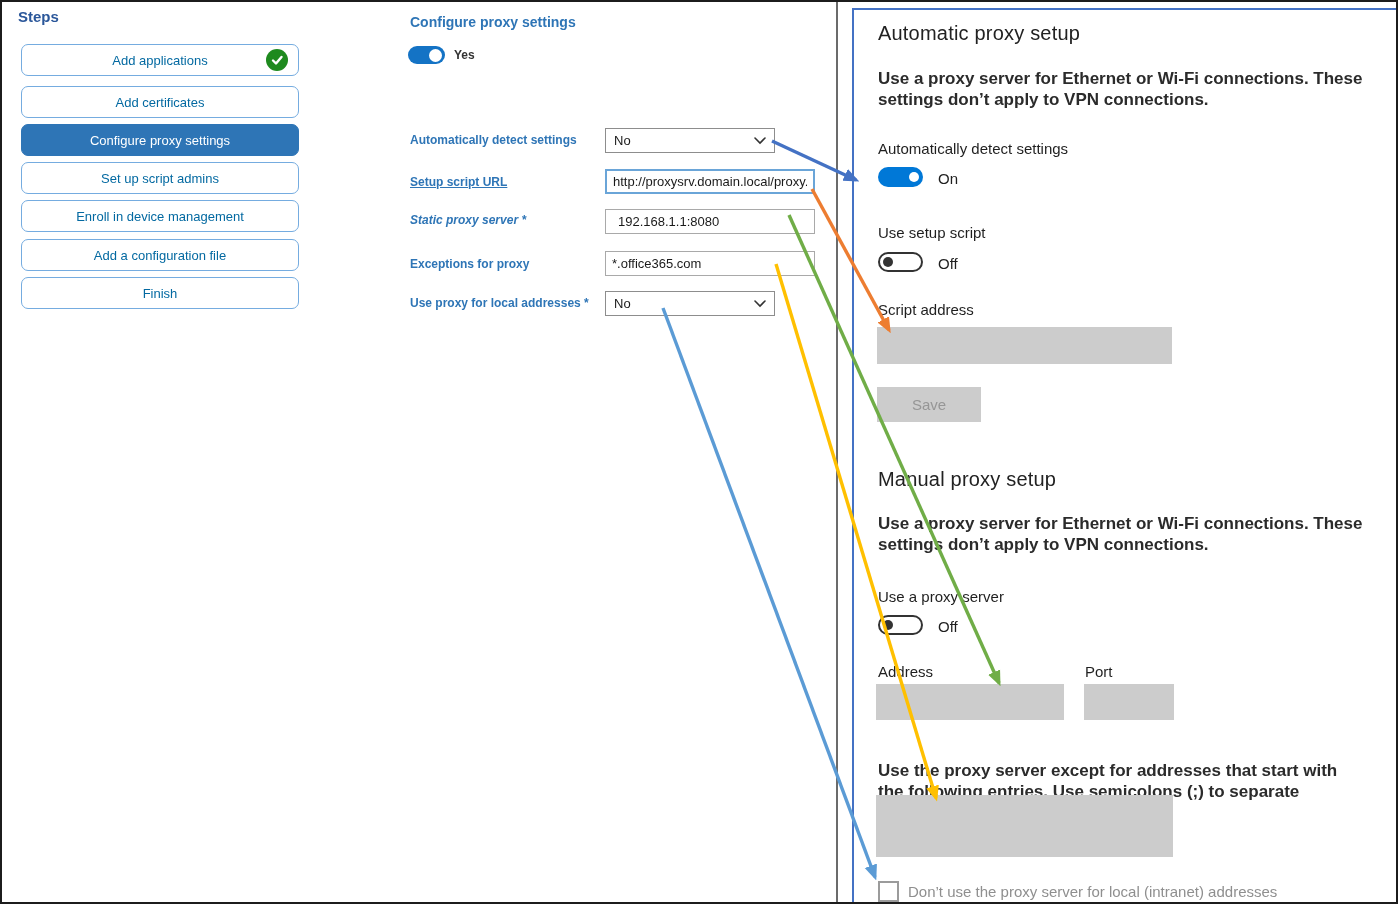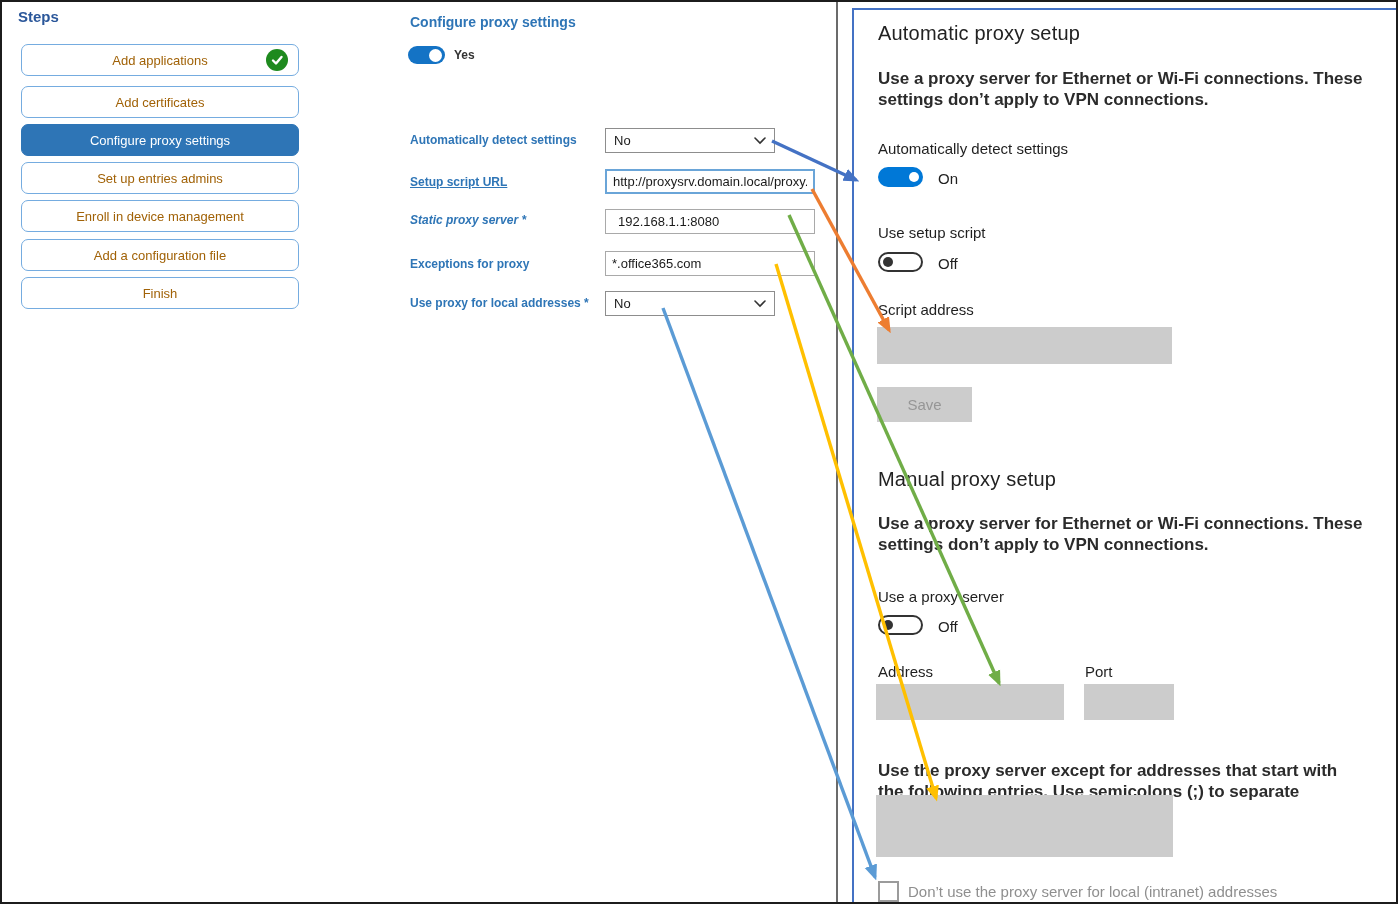--- a/index.html
+++ b/index.html
@@ -10,21 +10,21 @@
   }
   .frame { position:absolute; inset:0; border:2px solid #1c1c1c; pointer-events:none; z-index:60; }
   .abs { position:absolute; }
 
   
   .steps-title { left:18px; top:8px; font-size:15px; font-weight:bold; color:#2b579a; }
   .step-btn {
     left:21px; width:278px; height:32px; background:#fff;
     border:1px solid #75ace0; border-radius:7px;
     display:flex; align-items:center; justify-content:center;
-    font-size:13px; color:#a16207; cursor:pointer;
+    font-size:13px; color:#0369a1; cursor:pointer;
   }
   .step-btn.selected { background:#2e75b6; color:#ffffff; border-color:#2e75b6; }
   .check-badge {
     position:absolute; right:10px; top:50%; transform:translateY(-50%);
     width:22px; height:22px; border-radius:50%; background:#1e8a1e;
     display:flex; align-items:center; justify-content:center;
   }
 
   
   .form-title { left:410px; top:14px; font-size:14px; font-weight:bold; color:#2e75b6; }
@@ -62,21 +62,21 @@
   .toggle-lg.on .knob {
     position:absolute; right:4px; top:5px; width:10px; height:10px; border-radius:50%; background:#fff;
   }
   .toggle-lg.off { background:#fff; border:2px solid #333; }
   .toggle-lg.off .knob {
     position:absolute; left:3px; top:3px; width:10px; height:10px; border-radius:50%; background:#333;
   }
   .toggle-state { font-size:15px; color:#1f1f1f; }
   .gray-box { background:#cccccc; }
   .save-btn {
-    left:877px; top:387px; width:95px; height:35px; background:#cccccc;
+    left:877px; top:387px; width:104px; height:35px; background:#cccccc;
     color:#969696; font-size:15px; display:flex; align-items:center; justify-content:center;
     border:none; cursor:pointer; font-family:"Liberation Sans","DejaVu Sans",sans-serif;
   }
   .checkbox { left:878px; top:881px; width:21px; height:21px; border:2px solid #9b9b9b; background:#fff; cursor:pointer; }
   .checkbox-label { left:908px; top:883px; font-size:15px; color:#8f8f8f; white-space:nowrap; }
 
   .arrow-layer { position:absolute; inset:0; width:1398px; height:904px; pointer-events:none; z-index:40; }
 </style>
 </head>
 <body>
@@ -91,21 +91,21 @@
       </svg>
   </span>
 </div>
 <div class="abs step-btn" style="top:86px;">
   <span>Add certificates</span>
 </div>
 <div class="abs step-btn selected" style="top:124px;">
   <span>Configure proxy settings</span>
 </div>
 <div class="abs step-btn" style="top:162px;">
-  <span>Set up entries admins</span>
+  <span>Set up script admins</span>
 </div>
 <div class="abs step-btn" style="top:200px;">
   <span>Enroll in device management</span>
 </div>
 <div class="abs step-btn" style="top:239px;">
   <span>Add a configuration file</span>
 </div>
 <div class="abs step-btn" style="top:277px;">
   <span>Finish</span>
 </div>

